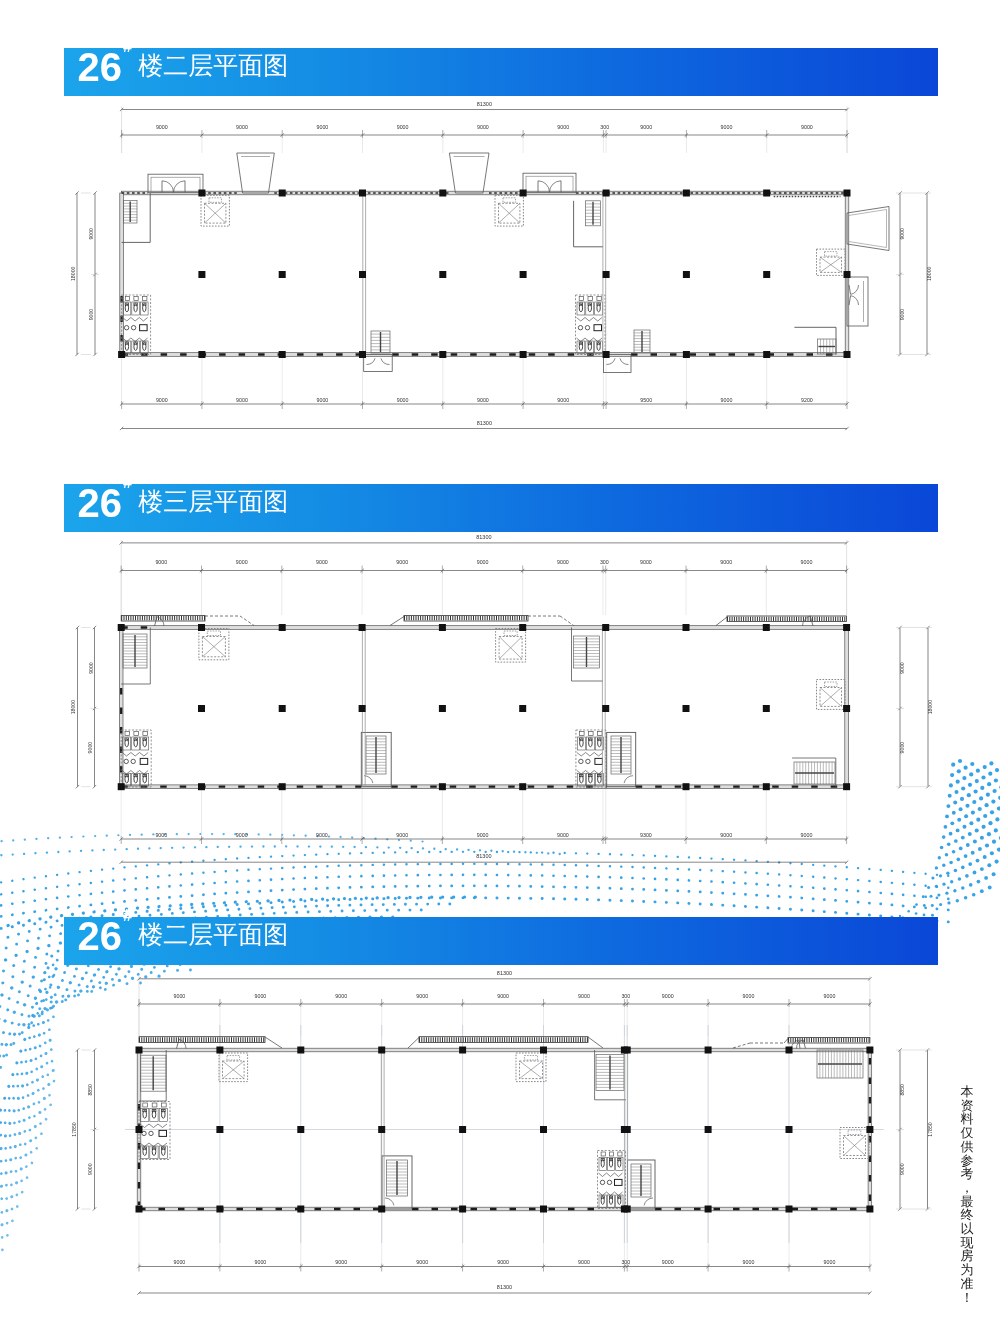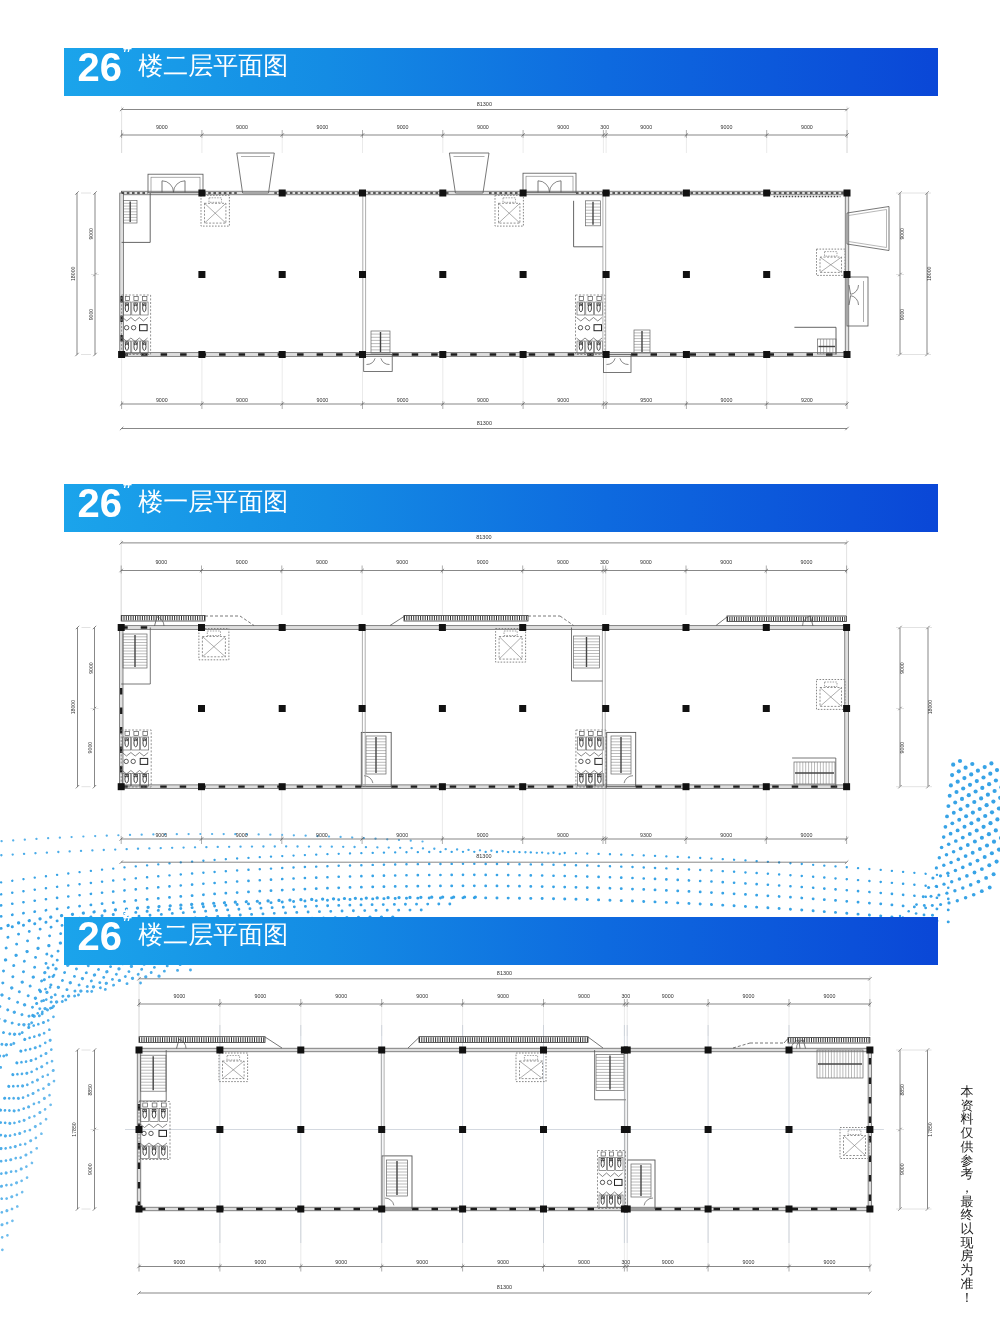--- a/index.html
+++ b/index.html
@@ -20,21 +20,21 @@
 
 <div class="banner" style="top:47.5px">
       <span class="num">26</span>
       <span class="hash">#</span>
       <span class="cn">楼二层平面图</span>
     </div>
 
 <div class="banner" style="top:483.5px">
       <span class="num">26</span>
       <span class="hash">#</span>
-      <span class="cn">楼一层平面图</span>
+      <span class="cn">楼三层平面图</span>
     </div>
 
 <div class="banner" style="top:917px">
       <span class="num">26</span>
       <span class="hash">#</span>
       <span class="cn">楼二层平面图</span>
     </div>
 <svg class="plan" width="1000" height="1318" viewBox="0 0 1000 1318">
 
 <path d="M-10,842 Q200,826 430,842" fill="none" stroke="#2c9ee5" stroke-width="2.2" stroke-linecap="round" stroke-dasharray="0.1 11.6" opacity="0.8"></path>

